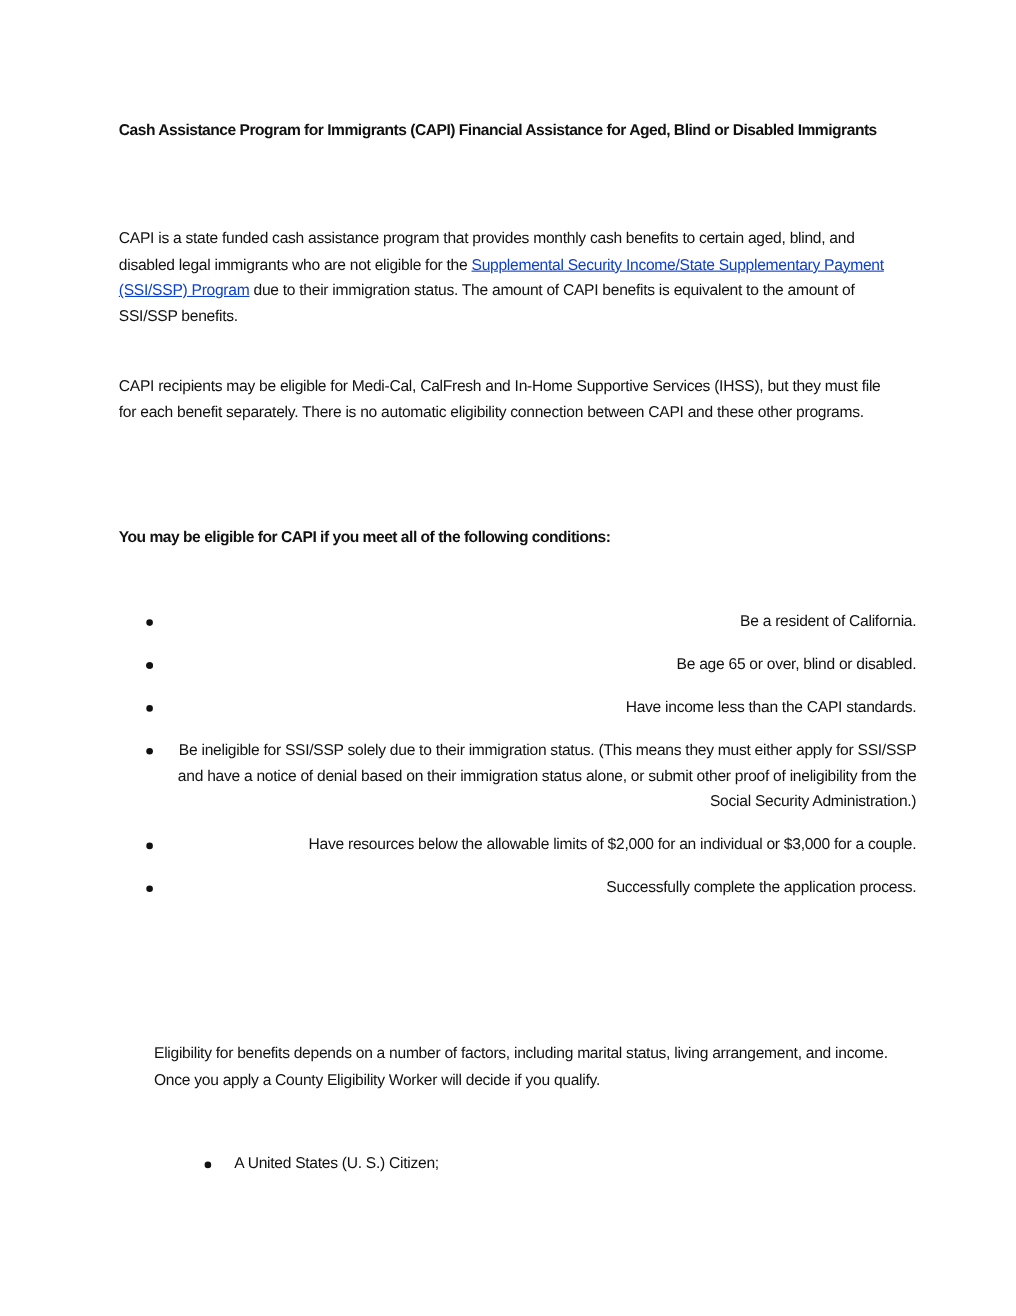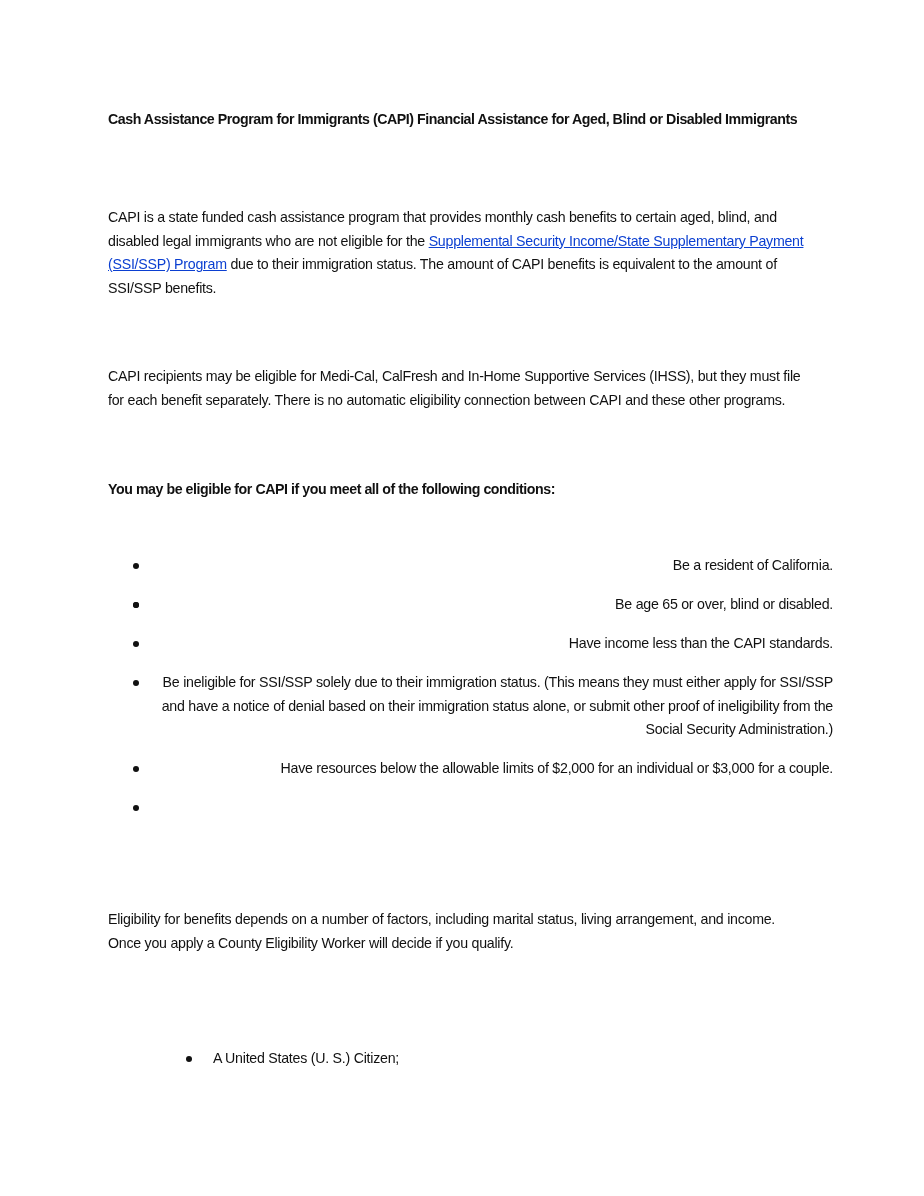--- a/index.html
+++ b/index.html
@@ -29,23 +29,23 @@
       width: 700px;
       line-height: 23.5px;
     }
     .title {
       top: 108px;
       font-weight: bold;
       font-size: 14.2px;
       letter-spacing: -0.45px;
     }
     .p1 { top: 206px; }
-    .p2 { top: 365px; }
+    .p2 { top: 340px; }
     .cond-heading { top: 478px; font-weight: bold; letter-spacing: -0.45px; }
-    .p3 { top: 908px; }
+    .p3 { top: 947px; margin-left: 32px; }
     .p4 { top: 1009px; }
     b { font-weight: normal; }
     a.link {
       color: #0b3fd1;
       text-decoration: underline;
     }
     ul.conds {
       position: absolute;
       left: 113px;
       top: 554px;
@@ -109,21 +109,21 @@
 
   <div class="block cond-heading">You may be eligible for CAPI if you meet all of the following conditions:</div>
 
   <ul class="conds">
     <li><span class="bullet"></span><span>Be a resident of California.</span></li>
     <li><span class="bullet"></span></li>
     <li><span class="bullet"></span><span>Be age 65 or over, blind or disabled.</span></li>
     <li><span class="bullet"></span><span>Have income less than the CAPI standards.</span></li>
     <li><span class="bullet"></span><span>Be ineligible for SSI/SSP solely due to their immigration status. (This means they must either apply for SSI/SSP and have a notice of denial based on their immigration status alone, or submit other proof of ineligibility from the Social Security Administration.)</span></li>
     <li><span class="bullet"></span><span>Have resources below the allowable limits of $2,000 for an individual or $3,000 for a couple.</span></li>
-    <li><span class="bullet"></span></li>
+    <li><span class="bullet"></span><span>Successfully complete the application process.</span></li>
   </ul>
 
   <div class="block p3">Eligibility for benefits depends on a number of factors, including marital status, living arrangement, and income. Once you apply a County Eligibility Worker will decide if you qualify.</div>
 
 
   <ul class="not-elig">
     <li><span class="bullet"></span><span>A United States (U. S.) Citizen;</span></li>
   </ul>
 
 </div>

